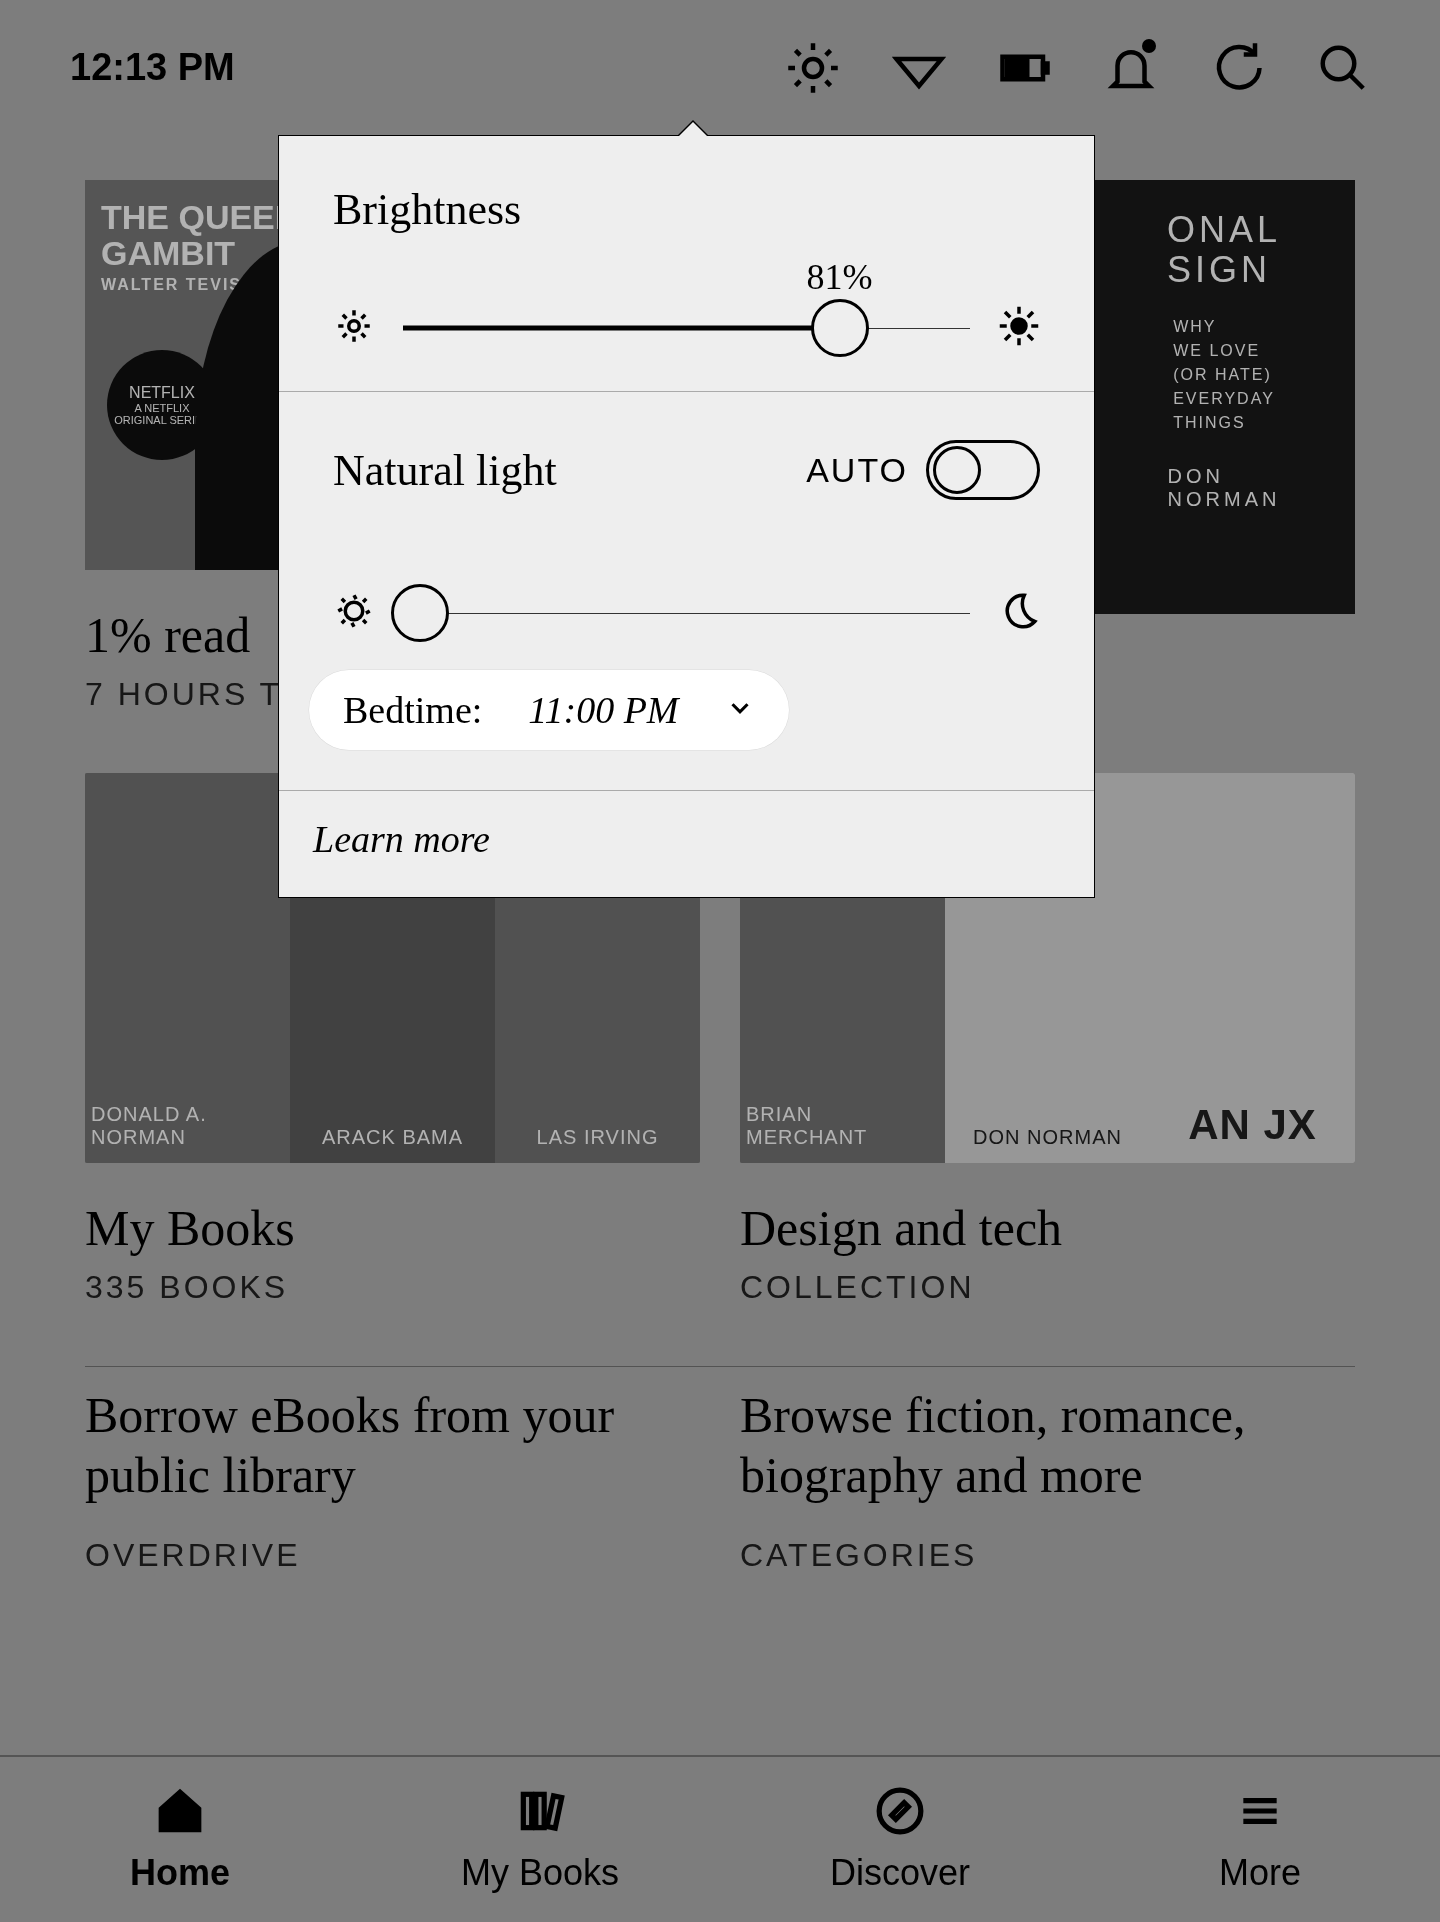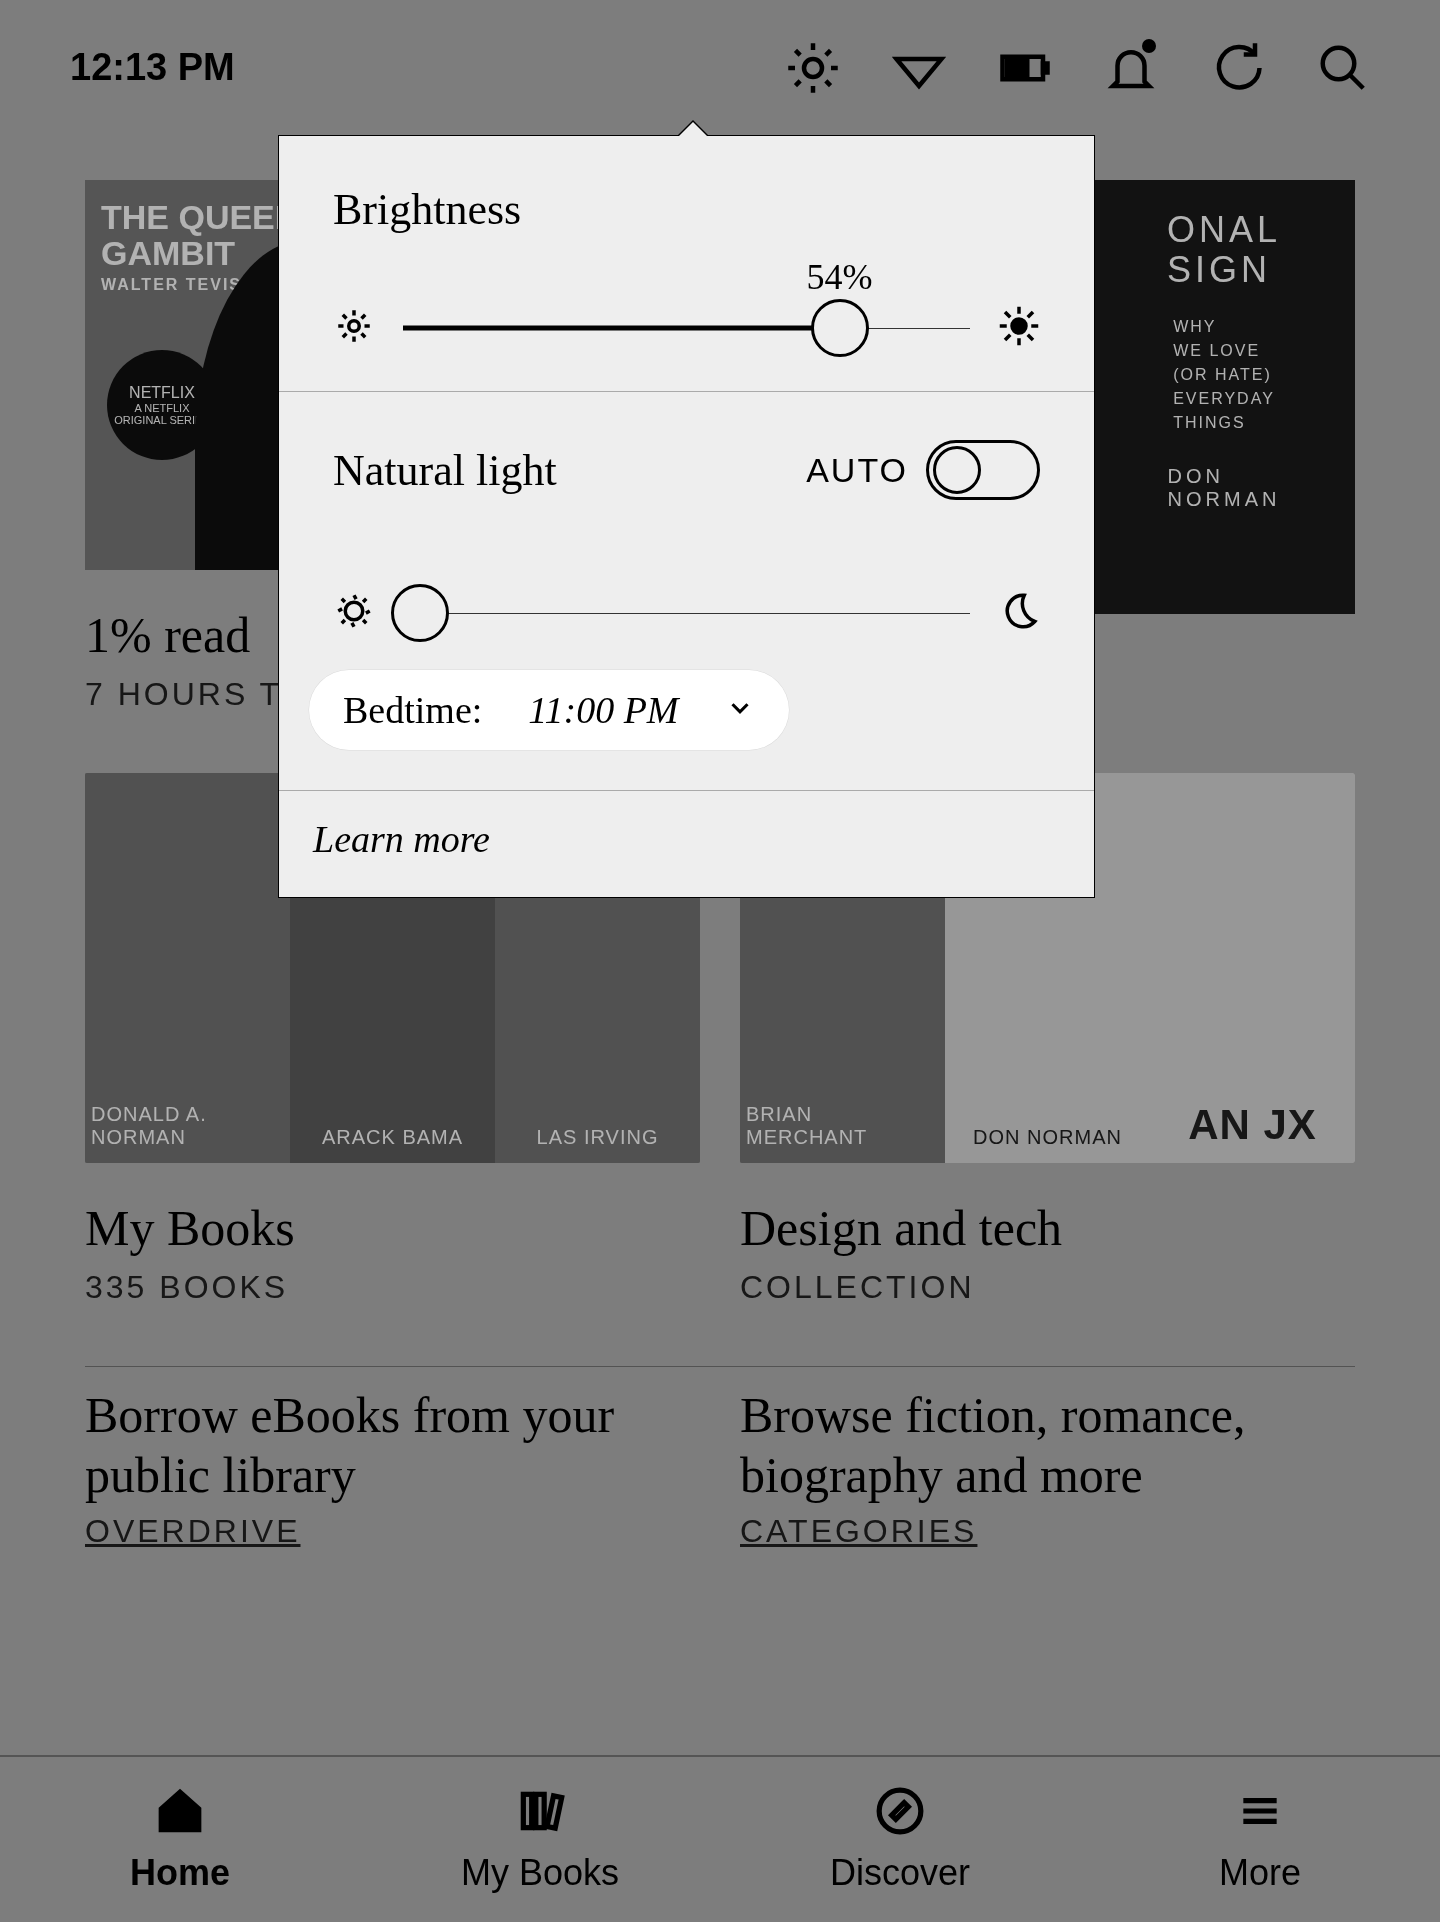--- a/index.html
+++ b/index.html
@@ -20,21 +20,21 @@
   .cover{flex:1;background:#666;color:#fff;position:relative;display:flex;flex-direction:column;justify-content:flex-end;align-items:center;padding:14px 6px;font-size:20px;text-align:left;font-family:Arial,sans-serif;letter-spacing:1px;}
   .cover:nth-child(odd){background:#757575;}
   .cover:nth-child(even){background:#5e5e5e;}
   .cover.dark{background:#1a1a1a;}
   .cover.light{background:#d8d8d8;color:#222;}
   .card-title{font-size:50px;margin-top:36px;color:#000;}
   .card-sub{font-size:32px;margin-top:12px;color:#222;letter-spacing:3px;}
   .link-row{border-top:1px solid #777;margin:60px 85px 0;padding-top:18px;display:flex;gap:40px;}
   .link-card{flex:1;}
   .link-title{font-size:50px;line-height:1.2;color:#000;}
-  .link-sub{font-size:32px;margin-top:8px;color:#222;letter-spacing:3px;text-decoration:underline;}
+  .link-sub{font-size:32px;margin-top:32px;color:#222;letter-spacing:3px;}
   .current-cover{width:290px;height:390px;background:#7a7a7a;position:relative;overflow:hidden;}
   .current-cover .silhouette{position:absolute;right:-40px;bottom:-10px;width:220px;height:340px;background:#111;border-top-left-radius:50% 60%;border-top-right-radius:50% 60%;}
   .current-cover .ttl{position:absolute;top:20px;left:16px;right:16px;color:#fff;font-family:Arial,sans-serif;font-size:34px;line-height:1.05;font-weight:600;}
   .badge{position:absolute;top:170px;left:22px;width:110px;height:110px;border-radius:50%;background:#111;color:#fff;display:flex;flex-direction:column;align-items:center;justify-content:center;font-family:Arial,sans-serif;font-size:16px;line-height:1.1;}
   
   .nav{position:absolute;left:0;right:0;bottom:0;height:165px;border-top:2px solid #555;display:flex;z-index:3;}
   .nav-item{flex:1;display:flex;flex-direction:column;align-items:center;justify-content:center;gap:10px;}
   .nav-item svg{width:50px;height:50px;stroke:#000;fill:none;stroke-width:2.5;}
   .nav-item.active svg{fill:#000;}
   .nav-label{font-size:36px;color:#000;margin-top:6px;}
@@ -216,21 +216,21 @@
               <line x1="18" y1="12" x2="21" y2="12"></line>
               <line x1="5.6" y1="5.6" x2="7.7" y2="7.7"></line>
               <line x1="16.3" y1="16.3" x2="18.4" y2="18.4"></line>
               <line x1="5.6" y1="18.4" x2="7.7" y2="16.3"></line>
               <line x1="16.3" y1="7.7" x2="18.4" y2="5.6"></line>
             </svg>
         </span>
         <div class="slider">
           <div class="track-thin"></div>
           <div class="track-fill" id="bright-fill" style="width: 77%;"></div>
-          <div class="pct-label" id="bright-pct" style="left: 77%;">54%</div>
+          <div class="pct-label" id="bright-pct" style="left: 77%;">81%</div>
           <div class="thumb" id="bright-thumb" style="left: 77%;"></div>
         </div>
         <span class="end-icon">
           <svg viewBox="0 0 24 24">
               <circle cx="12" cy="12" r="4" fill="#000"></circle>
               <line x1="12" y1="1" x2="12" y2="5"></line>
               <line x1="12" y1="19" x2="12" y2="23"></line>
               <line x1="1" y1="12" x2="5" y2="12"></line>
               <line x1="19" y1="12" x2="23" y2="12"></line>
               <line x1="4" y1="4" x2="7" y2="7"></line>

